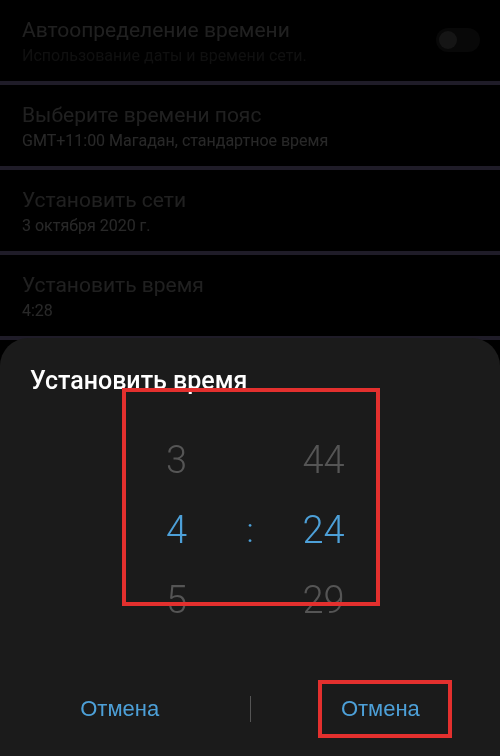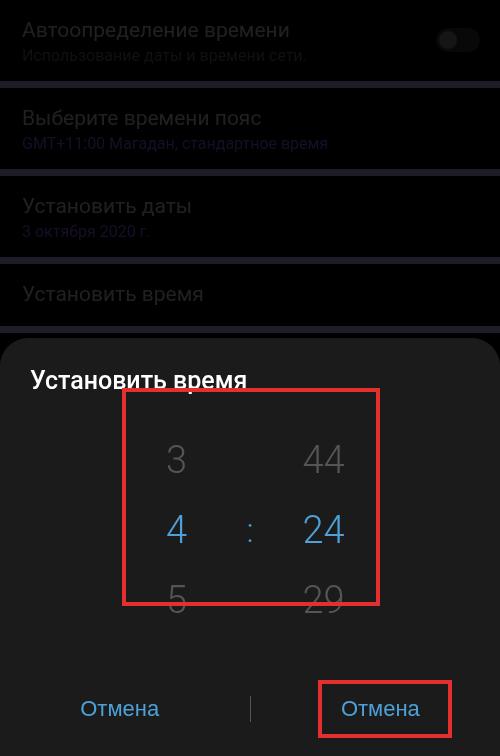--- a/index.html
+++ b/index.html
@@ -10,34 +10,34 @@
     position: relative;
   }
   .background {
     position: absolute;
     top: 0; left: 0; right: 0; bottom: 0;
     background: #000;
     filter: brightness(0.35);
   }
   .setting-item {
     padding: 18px 22px 16px 22px;
-    border-bottom: 7px solid #c4b5fd;
+    border-bottom: 4px solid #c4b5fd;
     position: relative;
   }
   .setting-title {
     font-size: 21px;
     color: #ccc;
     margin-bottom: 4px;
   }
   .setting-sub {
     font-size: 16px;
     color: #666;
   }
   .setting-sub.accent {
-    color: #8b5cf6;
+    color: #ffffff;
   }
   .toggle {
     position: absolute;
     right: 20px;
     top: 28px;
     width: 44px;
     height: 24px;
     background: #333;
     border-radius: 12px;
   }
@@ -156,25 +156,26 @@
   <div class="setting-item">
     <div class="setting-title">Автоопределение времени</div>
     <div class="setting-sub">Использование даты и времени сети.</div>
     <div class="toggle"></div>
   </div>
   <div class="setting-item">
     <div class="setting-title">Выберите времени пояс</div>
     <div class="setting-sub accent">GMT+11:00 Магадан, стандартное время</div>
   </div>
   <div class="setting-item">
-    <div class="setting-title">Установить даты</div>
+    <div class="setting-title">Установить сети</div>
     <div class="setting-sub accent">3 октября 2020 г.</div>
   </div>
   <div class="setting-item">
     <div class="setting-title">Установить время</div>
+    <div class="setting-sub accent">4:28</div>
   </div>
 </div>
 
 <div class="overlay"></div>
 
 <div class="dialog">
   <div class="dialog-title">Установить время</div>
 
   <div class="picker-wrap">
     <div class="picker">

